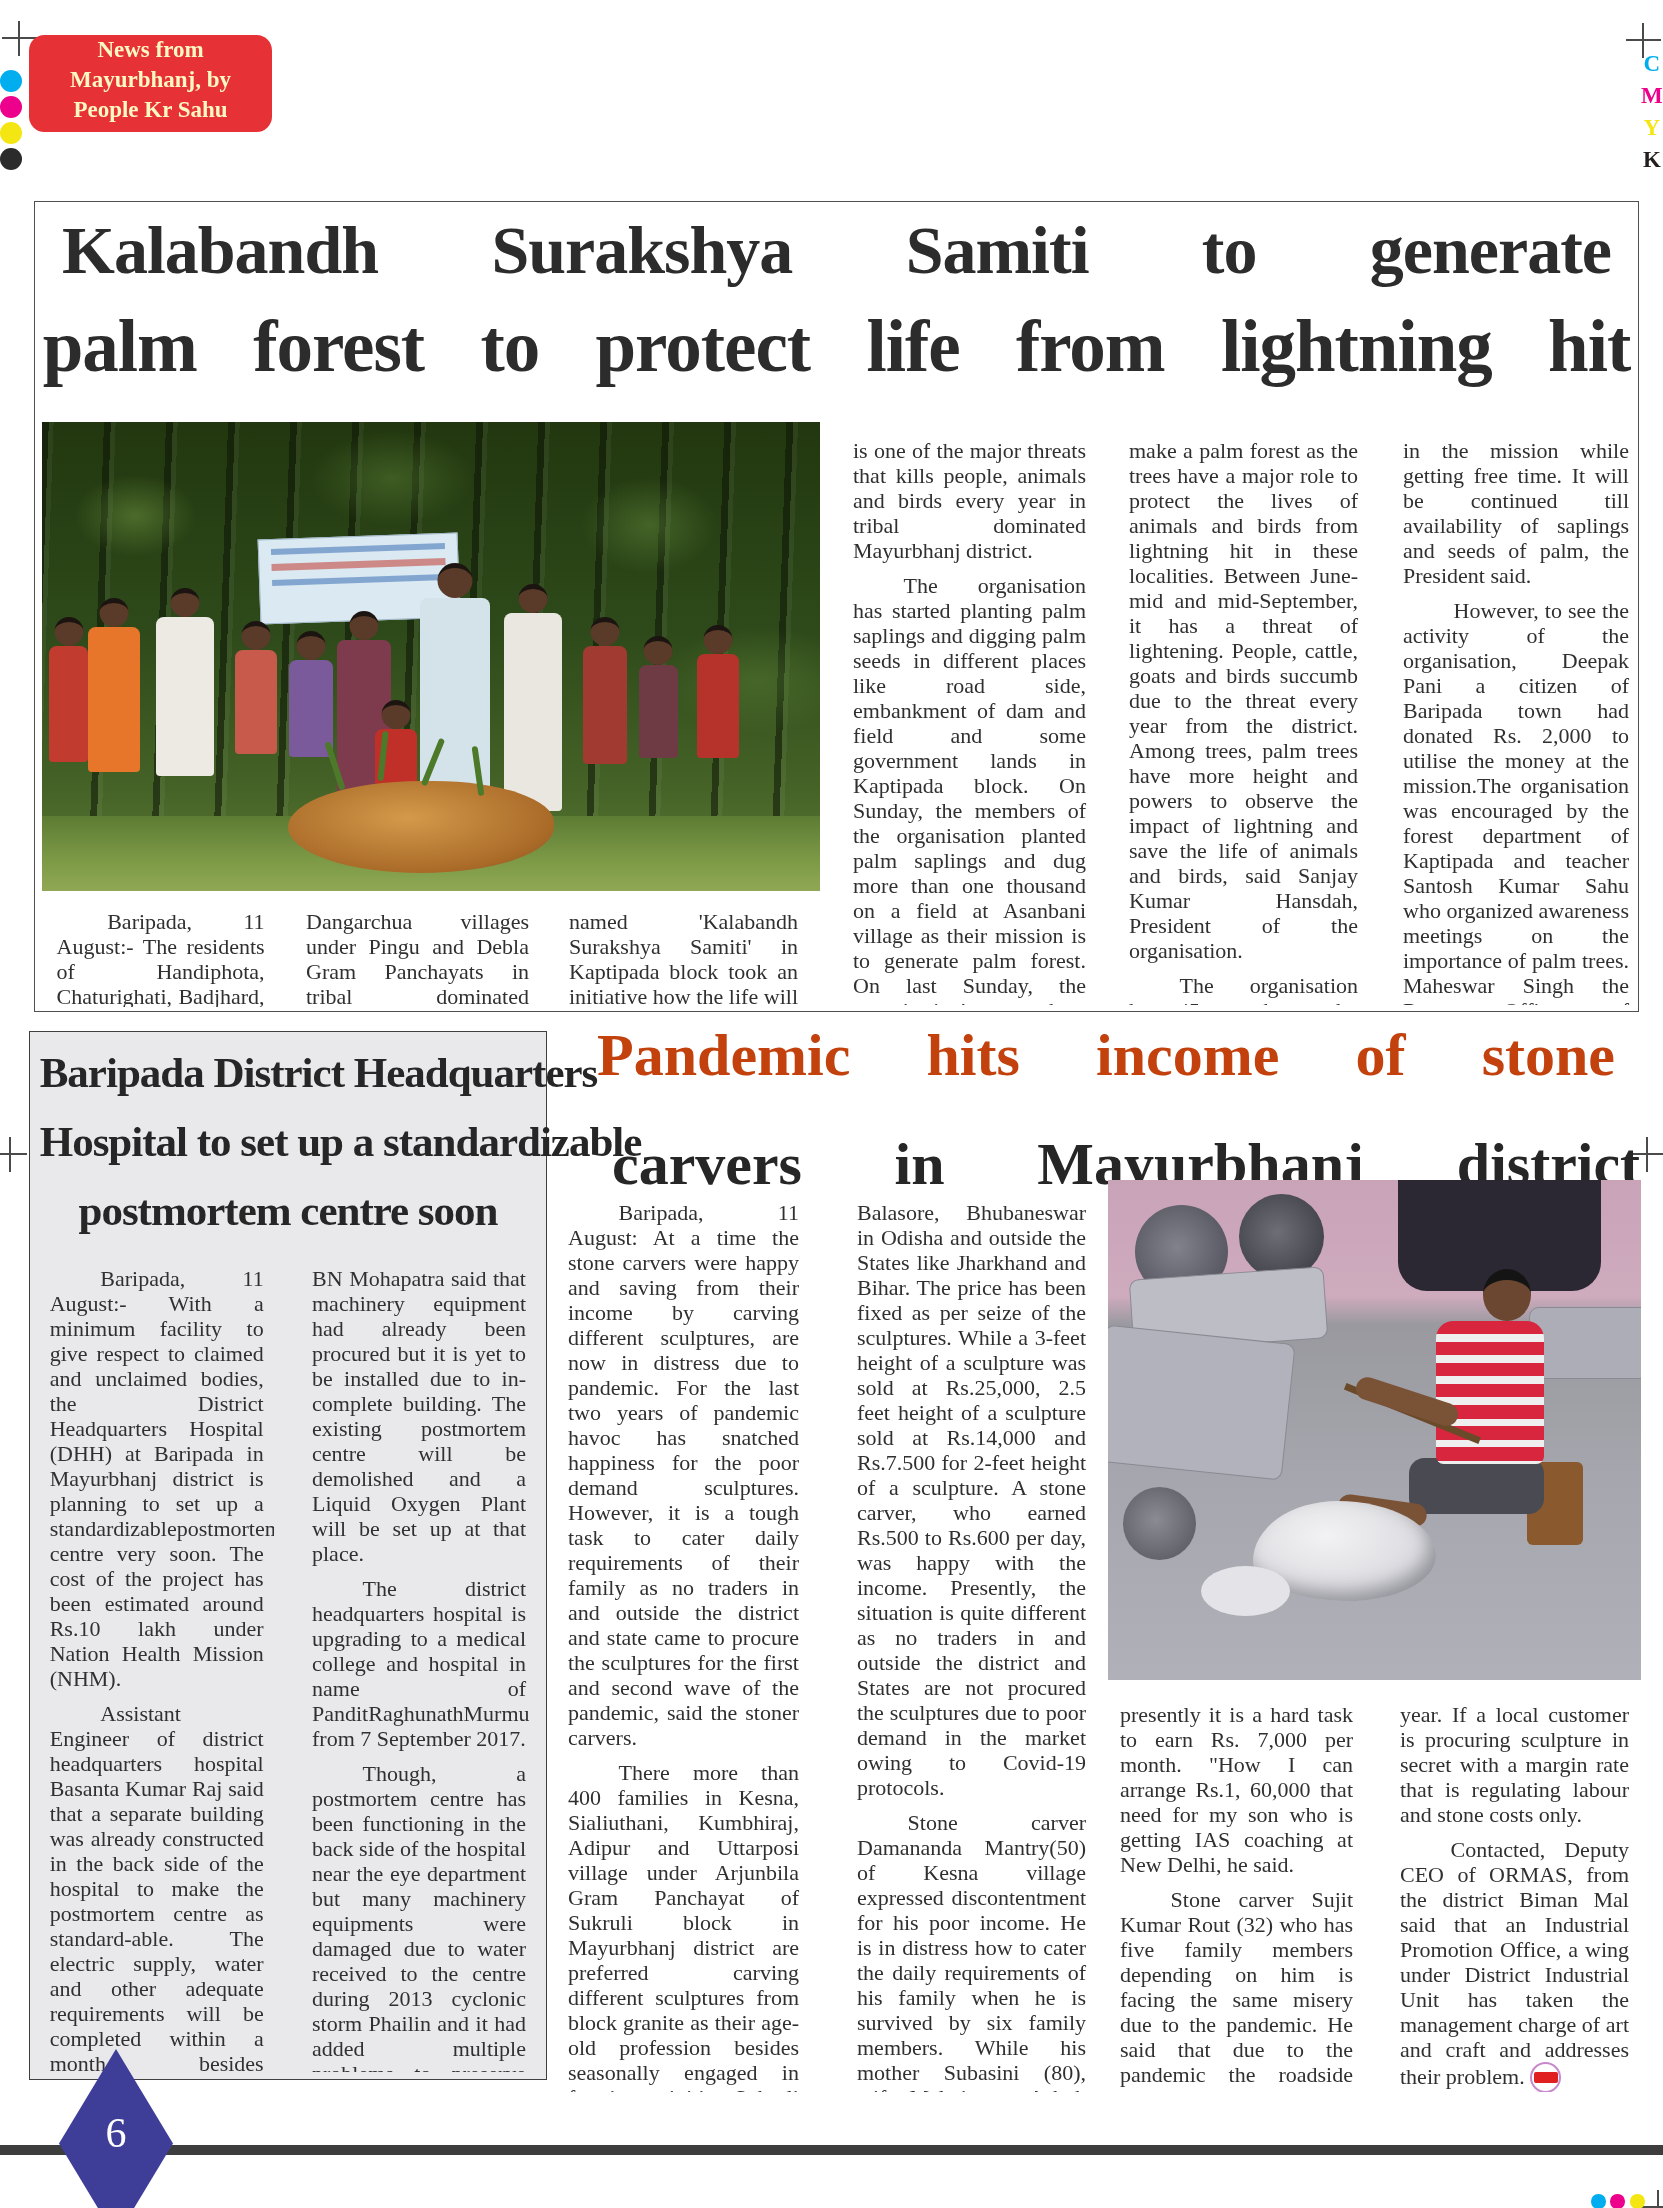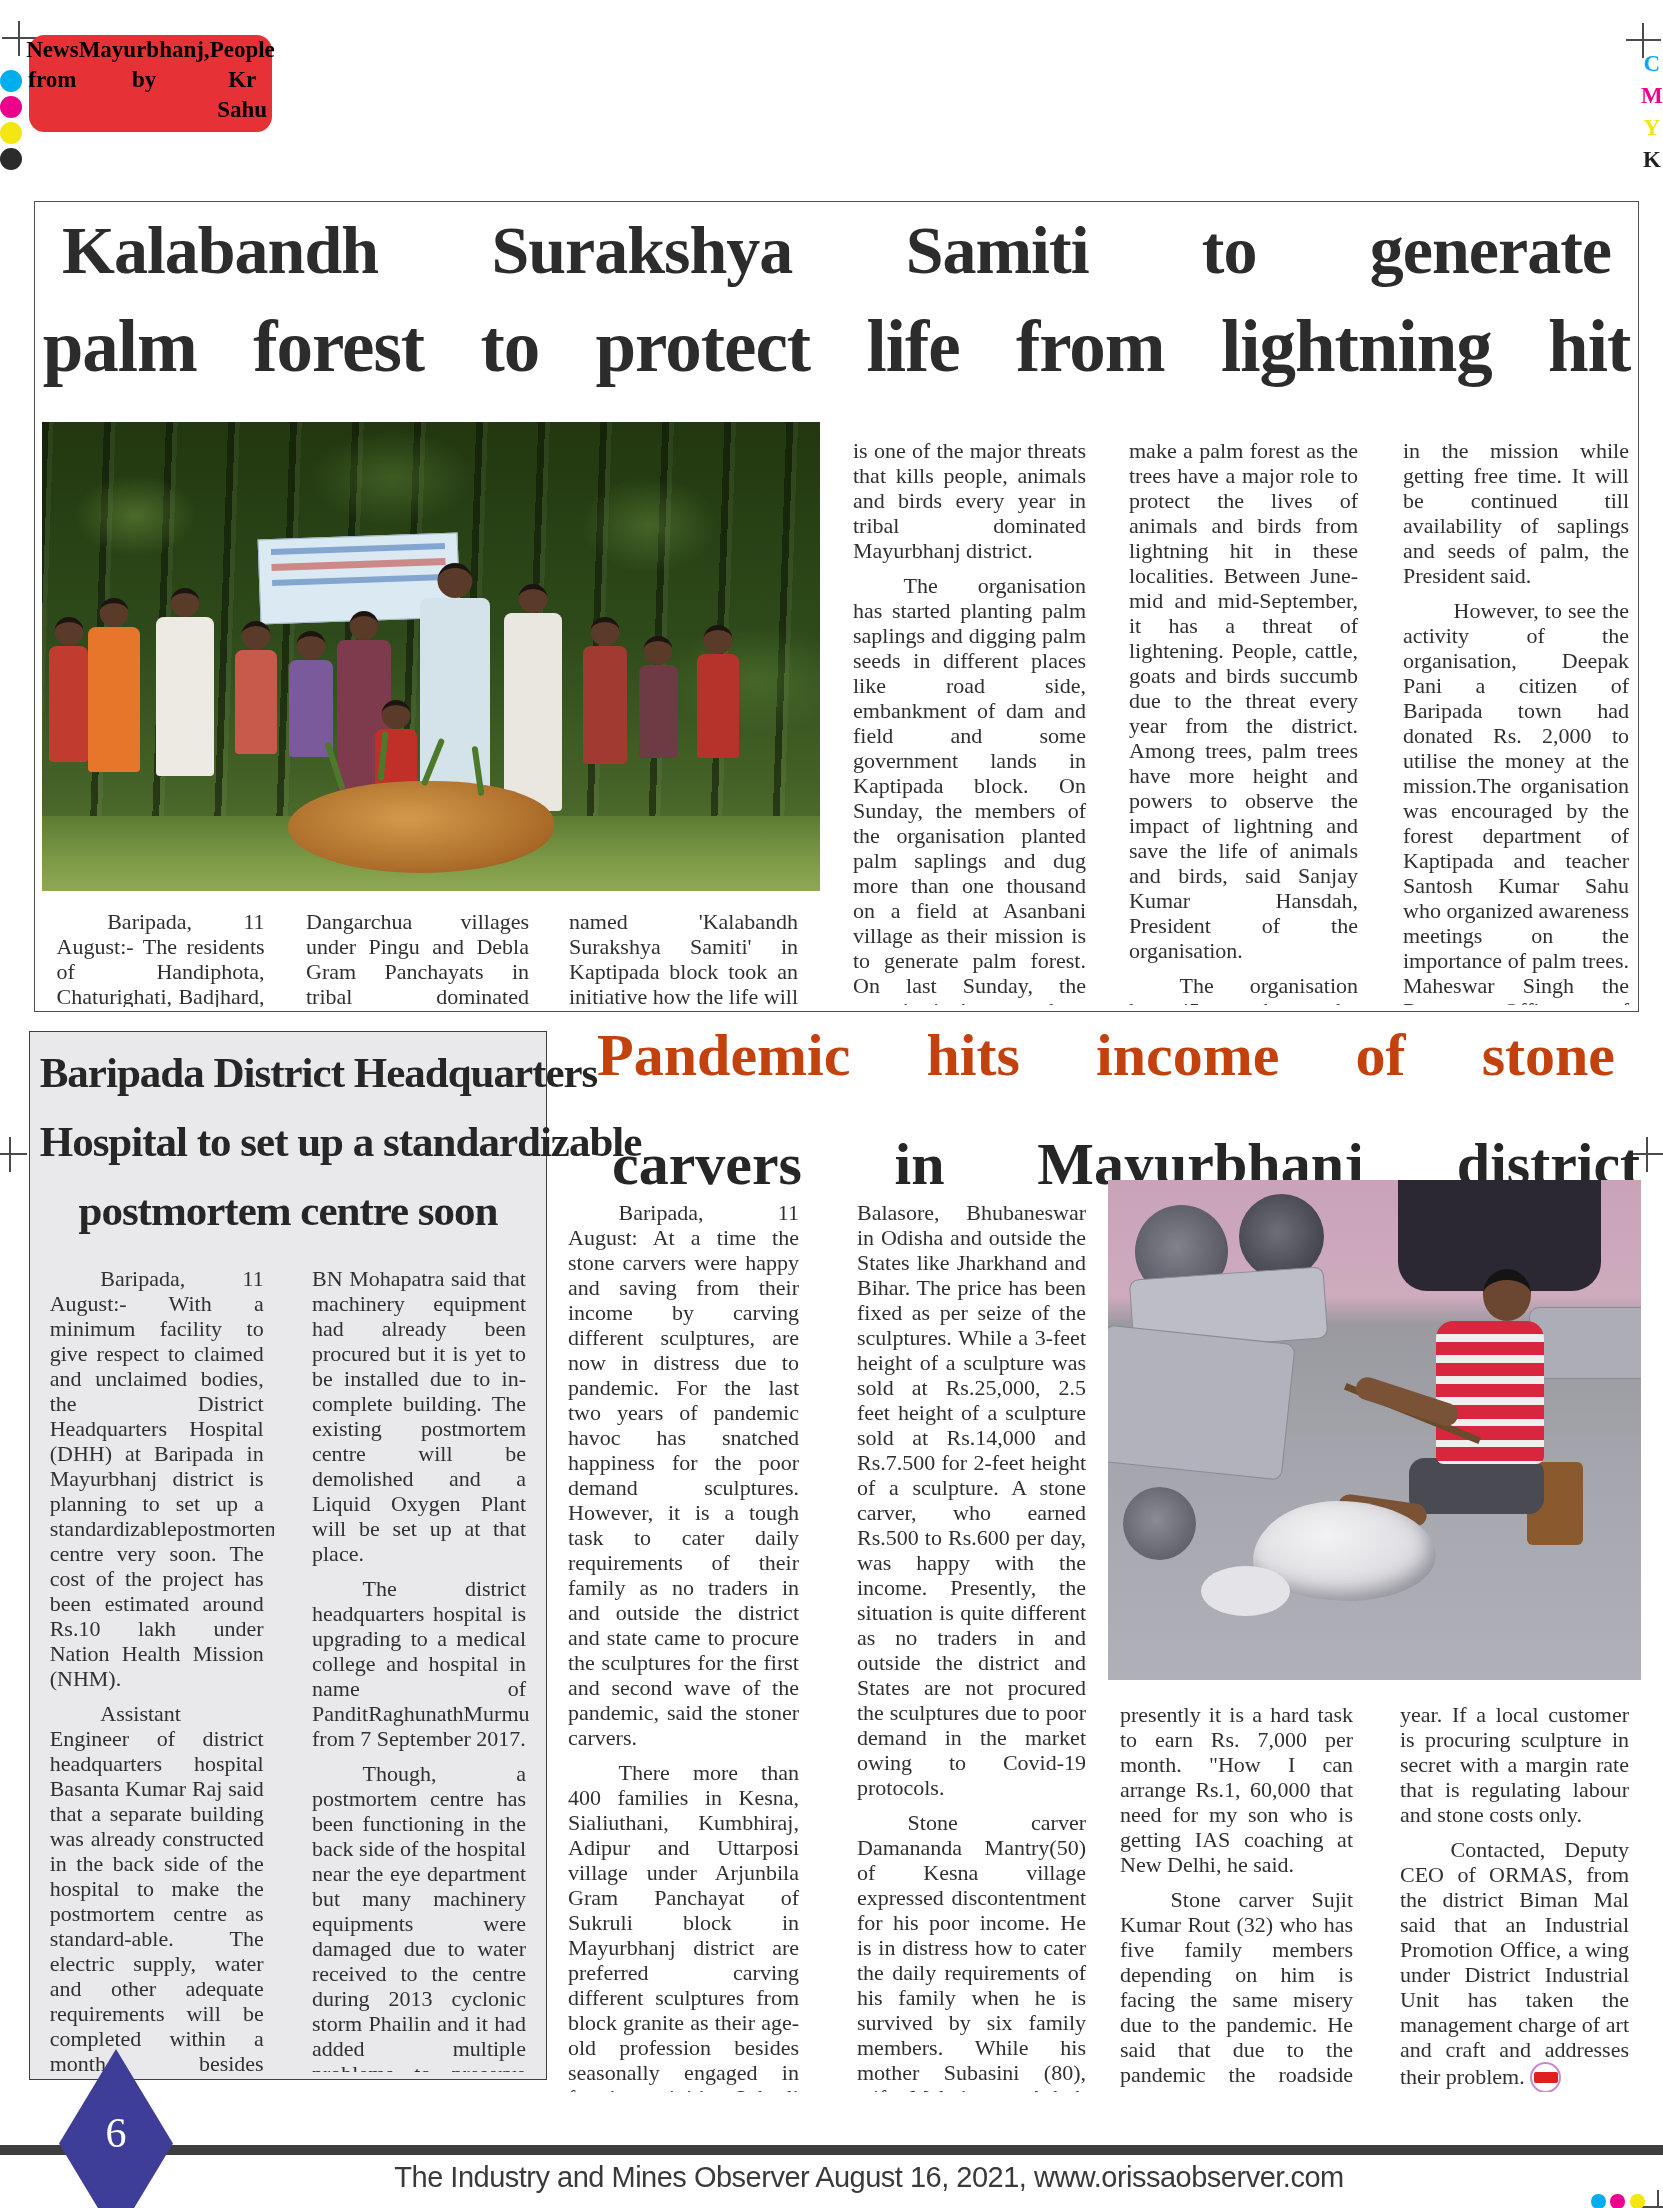--- a/index.html
+++ b/index.html
@@ -9,22 +9,22 @@
   
   .cross{position:absolute;width:35px;height:35px;}
   .cross::before{content:"";position:absolute;left:0;right:0;top:16.4px;height:1.9px;background:#4a4a4a;}
   .cross::after{content:"";position:absolute;top:0;bottom:0;left:16.4px;width:1.9px;background:#4a4a4a;}
   .dot{position:absolute;border-radius:50%;}
   .cmyk{position:absolute;left:1641px;top:48px;font:bold 23px "Liberation Serif",serif;line-height:32px;text-align:center;}
   .cmyk span{display:block;}
 
   
   .badge{position:absolute;left:29px;top:35px;width:243px;height:97px;background:#e63137;
-         border-radius:15.4px;color:#000000;text-align:center;font-weight:bold;font-size:23px;line-height:30px;
-         display:flex;flex-direction:row;justify-content:center;}
+         border-radius:15.4px;color:#fef9c3;text-align:center;font-weight:bold;font-size:23px;line-height:30px;
+         display:flex;flex-direction:column;justify-content:flex-start;}
 
   
   .a1box{position:absolute;left:34px;top:201px;width:1605px;height:811px;border:1.9px solid #4f4f4f;box-sizing:border-box;}
   .hl{position:absolute;left:0;right:0;font-weight:bold;color:#2c2c2c;letter-spacing:-1px;
       text-align:justify;text-align-last:justify;white-space:nowrap;}
   .a1-l1{top:13.5px;font-size:68px;line-height:1;padding:0 27px;}
   .a1-l2{top:108px;font-size:73px;line-height:1;padding:0 7.7px;}
 
   .col{position:absolute;text-align:justify;font-size:22px;line-height:25px;color:#303030;overflow:hidden;}
   .col p{margin:10px;}
@@ -285,18 +285,15 @@
   </div>
   <div class="col" style="left:1390px;top:1692px;width:249px;height:400px;">
     <p>year. If a local customer is procuring sculpture in secret with a margin rate that is regulating labour and stone costs only.</p>
     <p class="ind"><span>Contacted, Deputy CEO of ORMAS, from the district Biman Mal said that an Industrial Promotion Office, a wing under District Industrial Unit has taken the management charge of art and craft and addresses their problem.</span><span class="imo"><i>IMO</i></span></p>
   </div>
 
   <div class="foot-bar"></div>
   <div class="diamond">
     <span>6</span>
   </div>
-  <div class="foot-line">
-    <span>The Industry and Mines Observer August 16, 2021, www.orissaobserver.com</span>
-  </div>
 
 </div>
 
 
 </body></html>

